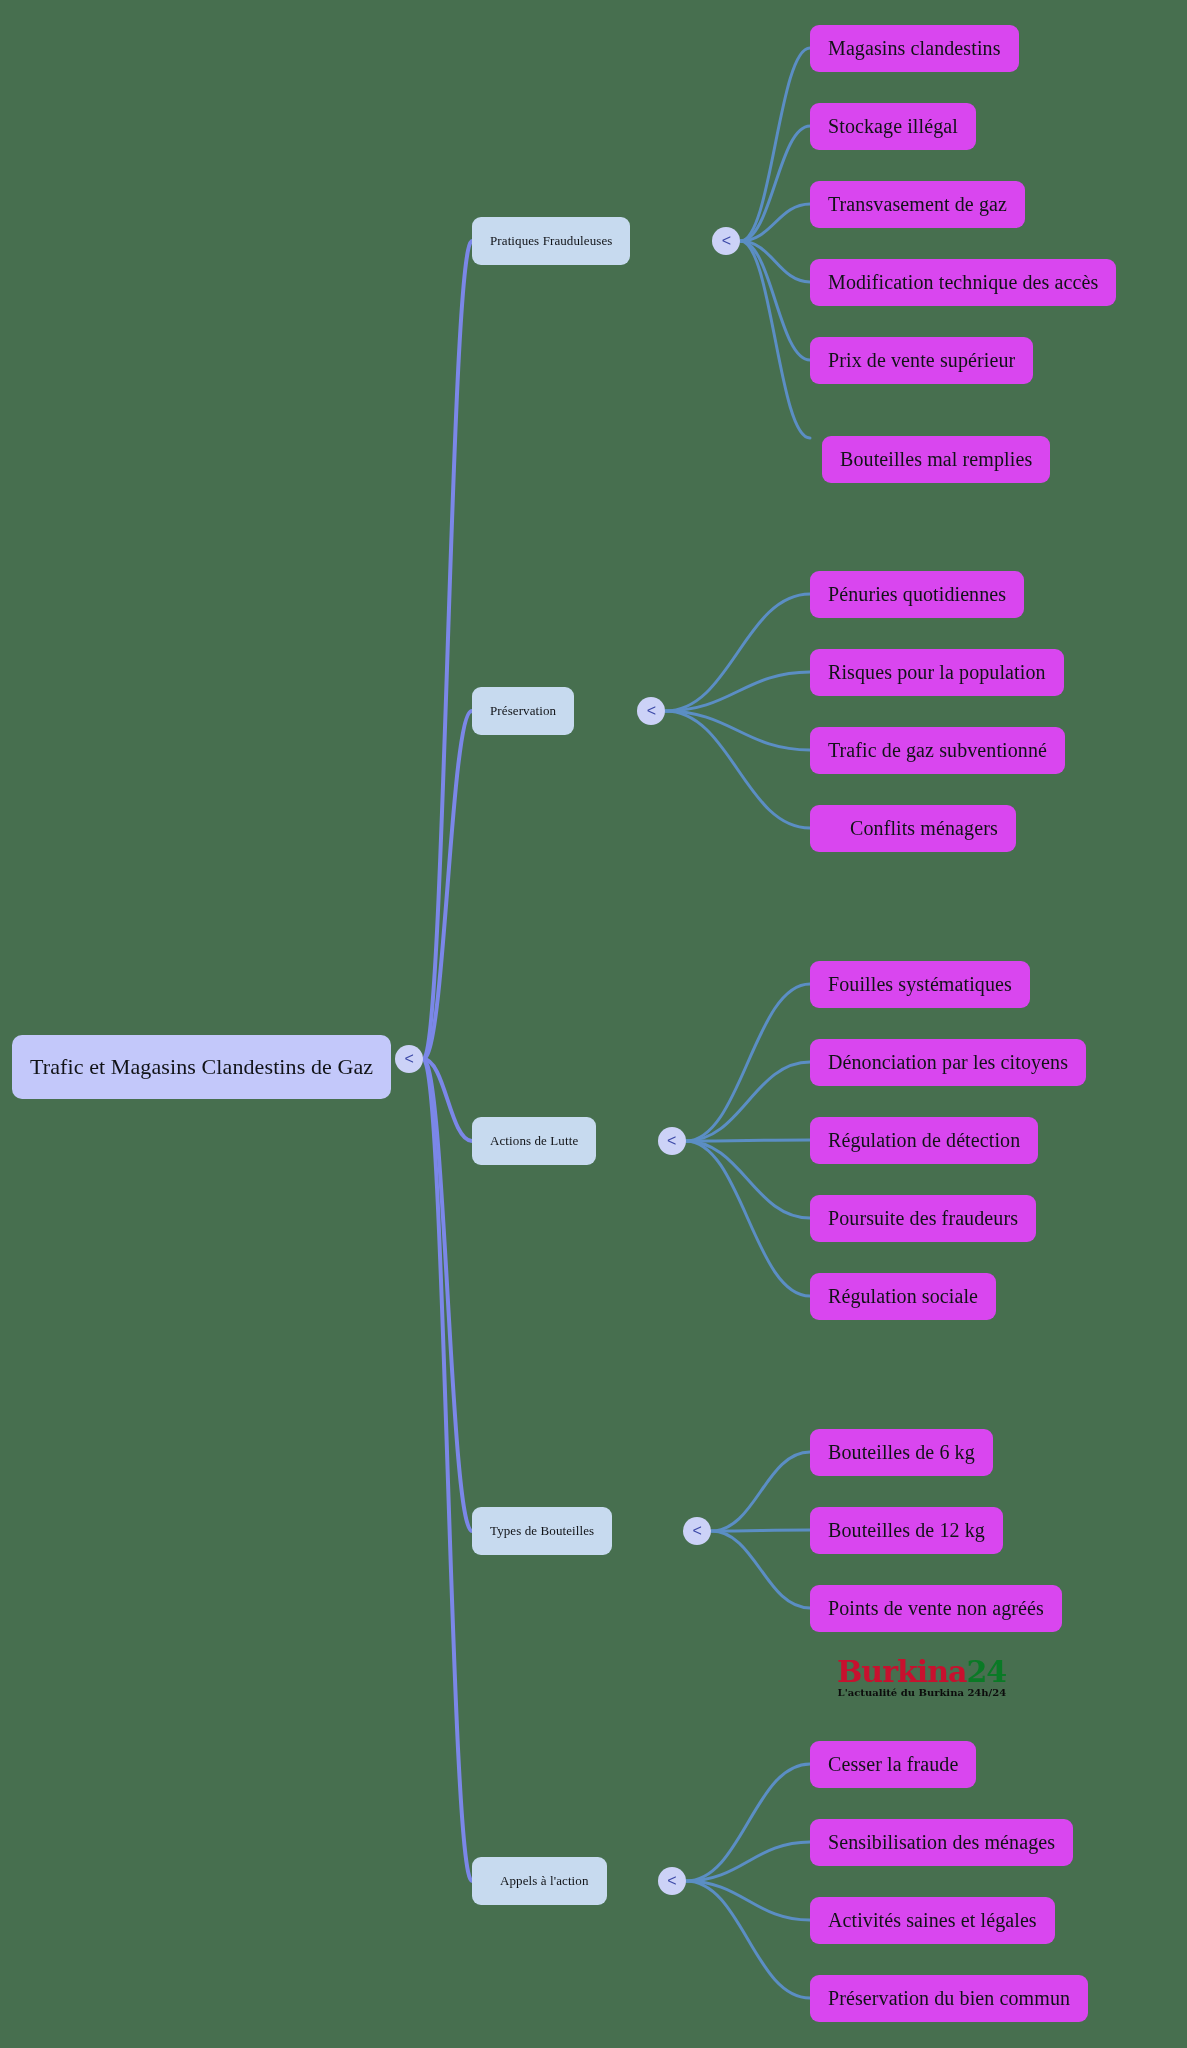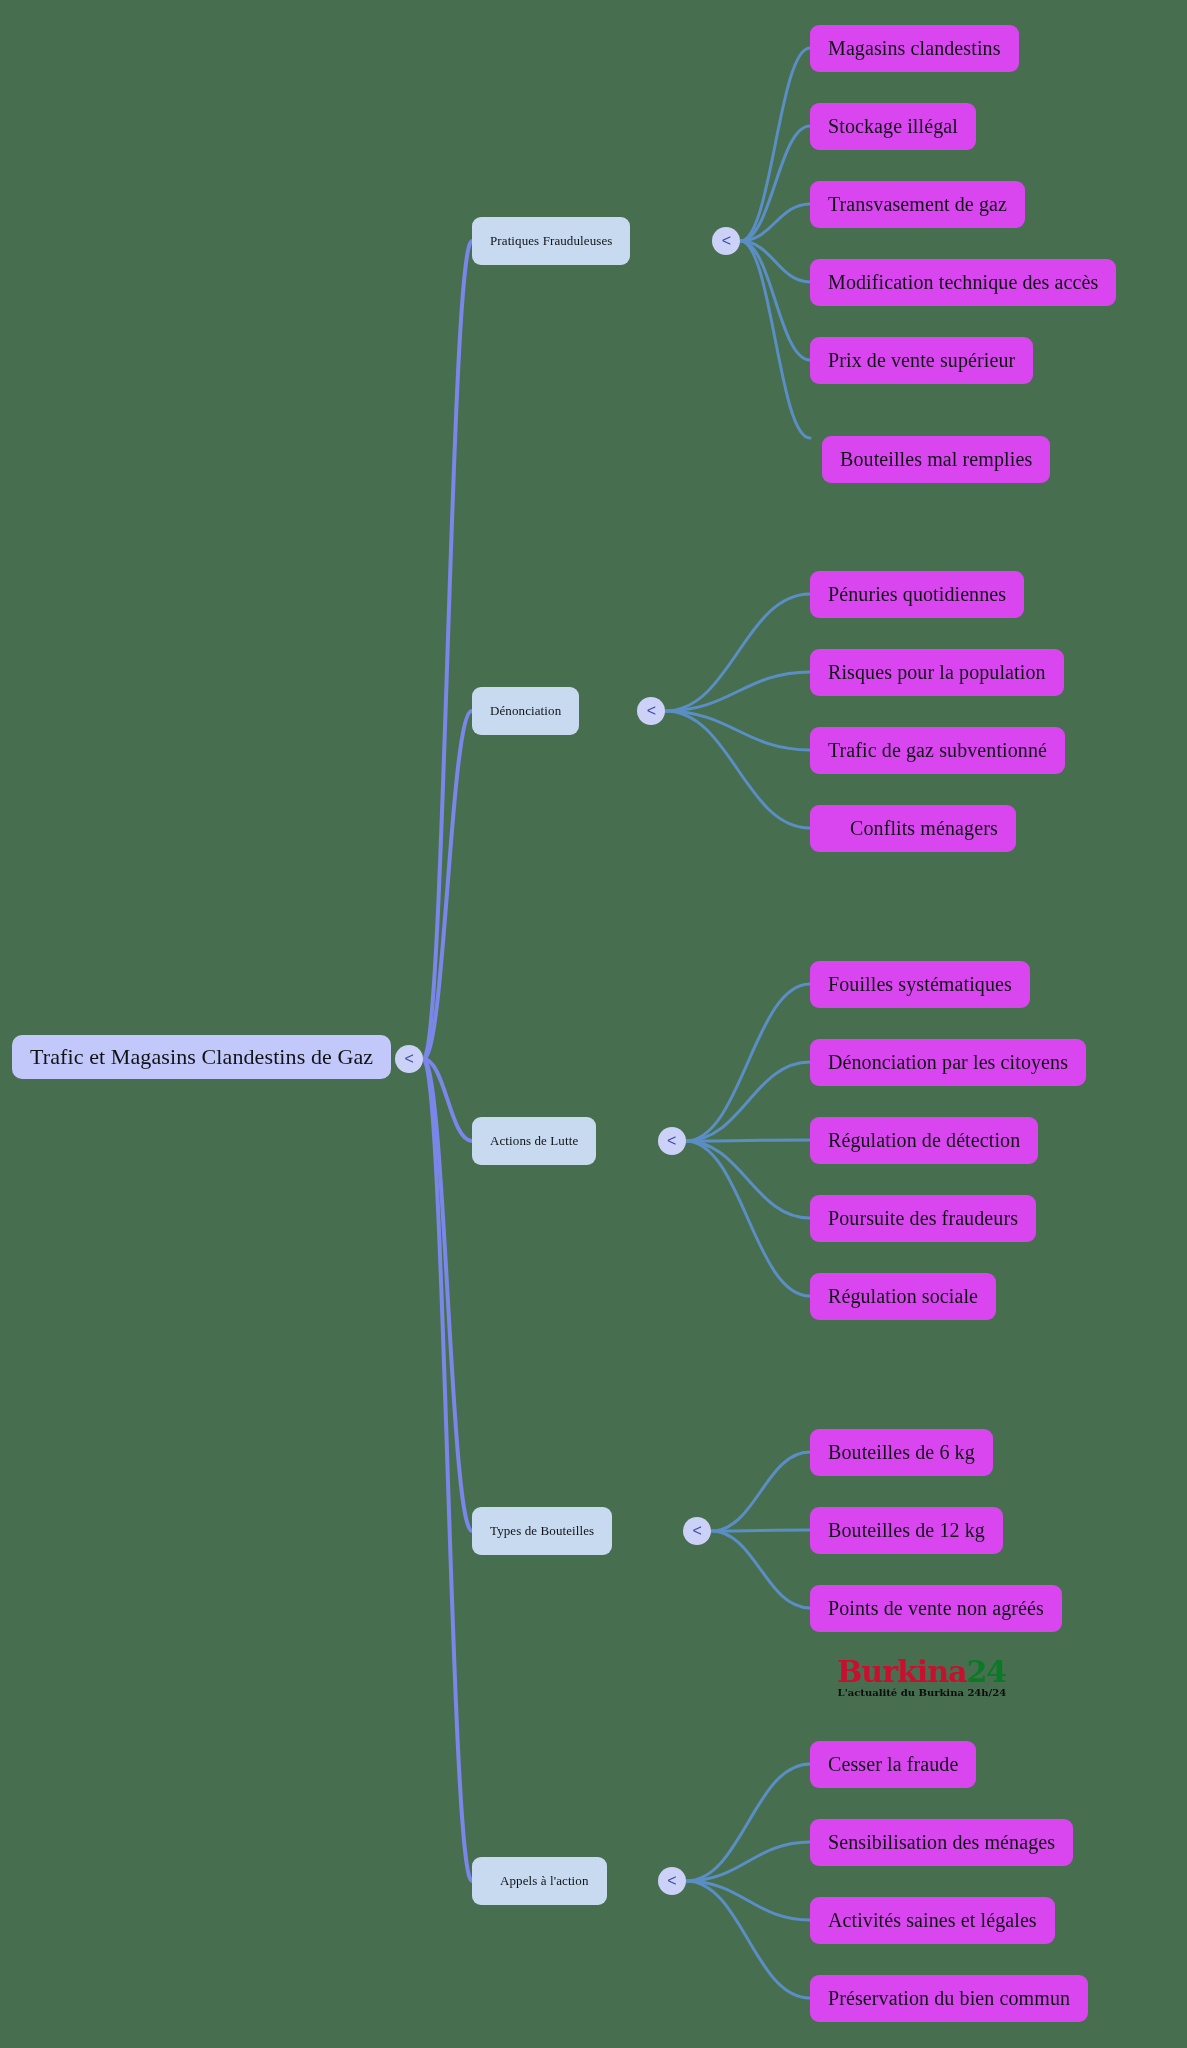--- a/index.html
+++ b/index.html
@@ -38,21 +38,21 @@
     border-radius: 9px;
     padding: 0 18px;
     white-space: nowrap;
     color: #111317;
     letter-spacing: 0.1px;
   }
 
   .node-root {
     background: #c3c8fa;
     font-size: 22px;
-    height: 44px;
+    height: 64px;
     border-radius: 10px;
   }
 
   .node-branch {
     background: #c7daef;
     font-size: 13px;
     height: 48px;
   }
 
   .node-leaf {
@@ -139,21 +139,21 @@
     </svg>
 <div class="node node-root" style="left: 12px; top: 1035px;">Trafic et Magasins Clandestins de Gaz</div>
     <div class="node node-branch" style="left: 472px; top: 217px;">Pratiques Frauduleuses</div>
     <div class="node node-leaf" style="left: 810px; top: 24.5px;">Magasins clandestins</div>
     <div class="node node-leaf" style="left: 810px; top: 102.5px; text-align: center;">Stockage illégal</div>
     <div class="node node-leaf" style="left: 810px; top: 180.5px;">Transvasement de gaz</div>
     <div class="node node-leaf" style="left: 810px; top: 258.5px;">Modification technique des accès</div>
     <div class="node node-leaf" style="left: 810px; top: 336.5px;">Prix de vente supérieur</div>
     <div class="node node-leaf" style="left: 810px; top: 436px; margin-left: 12px;">Bouteilles mal remplies</div>
     <div class="toggle" style="left: 712.422px; top: 227px;">&lt;</div>
-    <div class="node node-branch" style="left: 472px; top: 687px;">Dénonciation</div>
+    <div class="node node-branch" style="left: 472px; top: 687px;">Préservation</div>
     <div class="node node-leaf" style="left: 810px; top: 570.5px;">Pénuries quotidiennes</div>
     <div class="node node-leaf" style="left: 810px; top: 648.5px;">Risques pour la population</div>
     <div class="node node-leaf" style="left: 810px; top: 726.5px;">Trafic de gaz subventionné</div>
     <div class="node node-leaf" style="left: 810px; top: 804.5px; padding-left: 40px;">Conflits ménagers</div>
     <div class="toggle" style="left: 637.344px; top: 697px;">&lt;</div>
     <div class="node node-branch" style="left: 472px; top: 1117px;">Actions de Lutte</div>
     <div class="node node-leaf" style="left: 810px; top: 960.5px;">Fouilles systématiques</div>
     <div class="node node-leaf" style="left: 810px; top: 1038.5px;">Dénonciation par les citoyens</div>
     <div class="node node-leaf" style="left: 810px; top: 1116.5px;">Régulation de détection</div>
     <div class="node node-leaf" style="left: 810px; top: 1194.5px;">Poursuite des fraudeurs</div>

